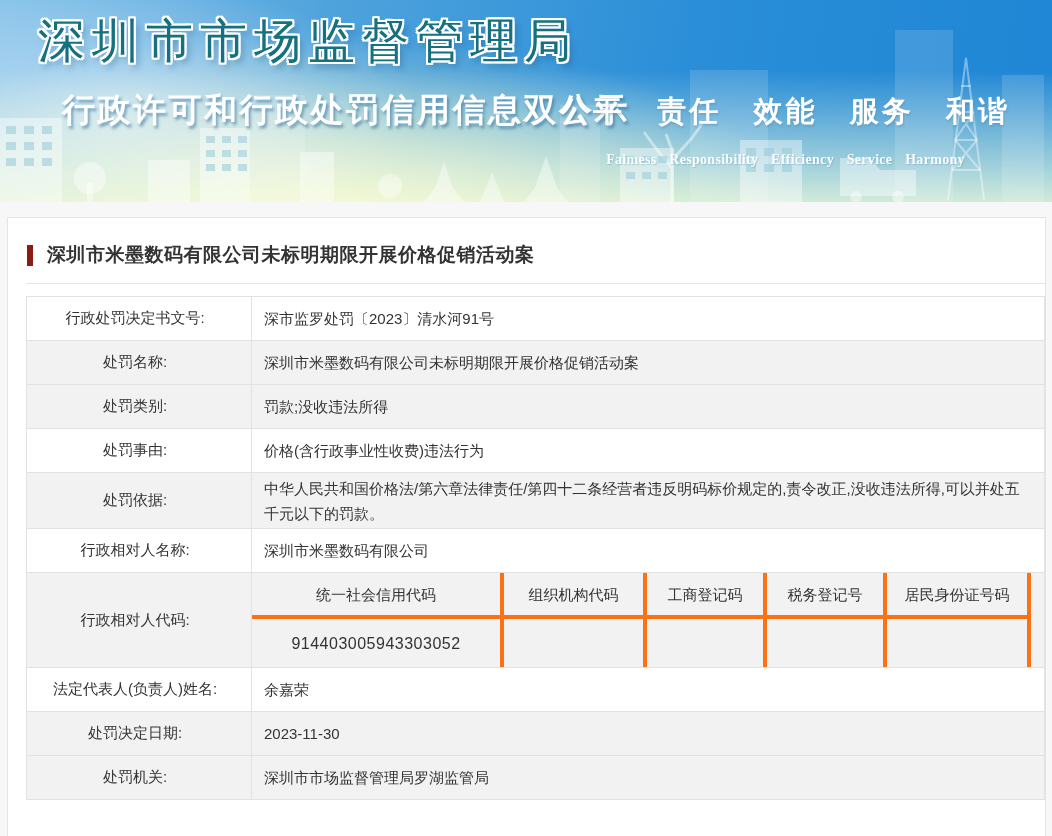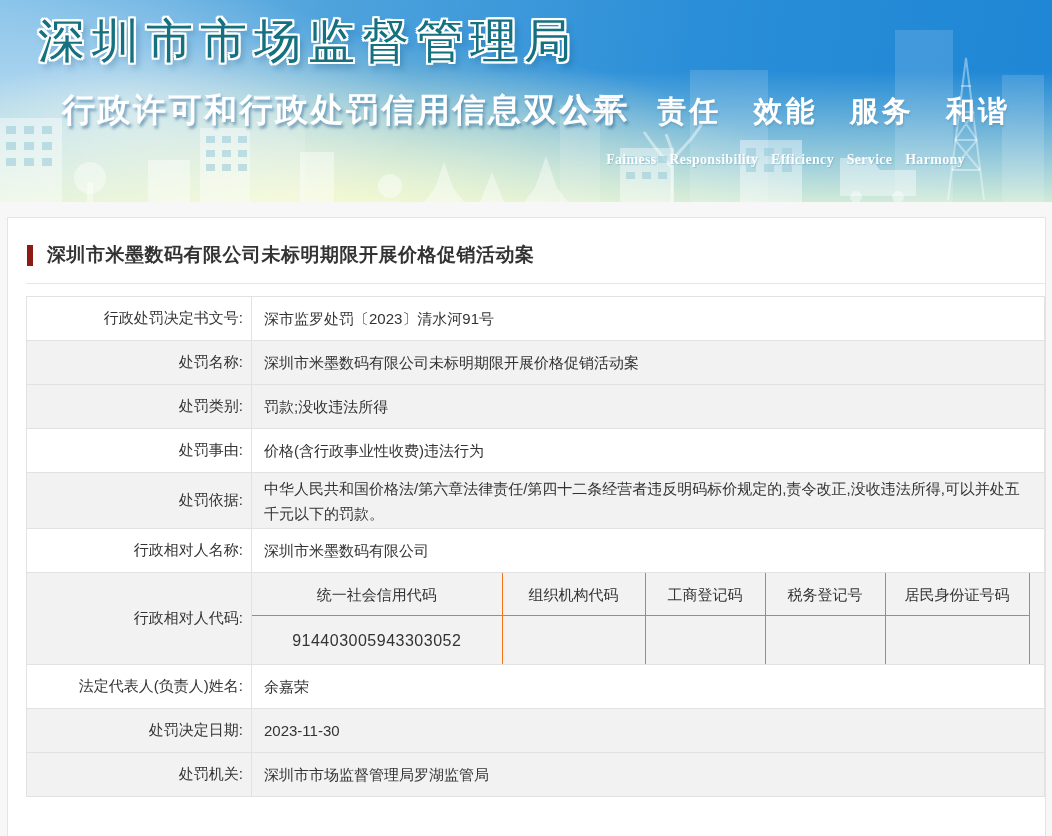--- a/index.html
+++ b/index.html
@@ -125,21 +125,20 @@
     color: #333333;
     border: 1px solid #d9d9d9;
   }
   .info-table th, .info-table td {
     border: 1px solid #e2e2e2;
     font-weight: normal;
     vertical-align: middle;
   }
   .info-table th {
     width: 216px;
-    text-align: right;
     padding: 0 8px 0 0;
   }
   .info-table td {
     text-align: left;
     padding: 0 14px 0 12px;
     line-height: 25px;
   }
   .info-table tr.shade { background: #f2f2f2; }
   .info-table tr.r-std  th, .info-table tr.r-std  td { height: 43px; }
   .info-table tr.r-tall th, .info-table tr.r-tall td { height: 55px; }
@@ -147,21 +146,21 @@
   
   .info-table td.codes-cell { padding: 0; height: 90px; vertical-align: top; }
   .codes-table {
     border-collapse: collapse;
     table-layout: fixed;
     width: 777px;
     font-size: 15px;
     color: #333333;
   }
   .codes-table td {
-    border: 1px solid #f97316;
+    border: 4px solid #f97316;
     text-align: center;
     vertical-align: middle;
     padding: 0;
   }
   .codes-table td:first-child { border-left: none; }
   .codes-table tr:first-child td { border-top: none; height: 42px; }
   .codes-table tr:last-child td { border-bottom: none; height: 48px; }
   .codes-table .code-val { font-size: 16px; letter-spacing: .5px; }
   .col-c1 { width: 250px; } .col-c2 { width: 143px; } .col-c3 { width: 120px; }
   .col-c4 { width: 120px; } .col-c5 { width: 144px; }

